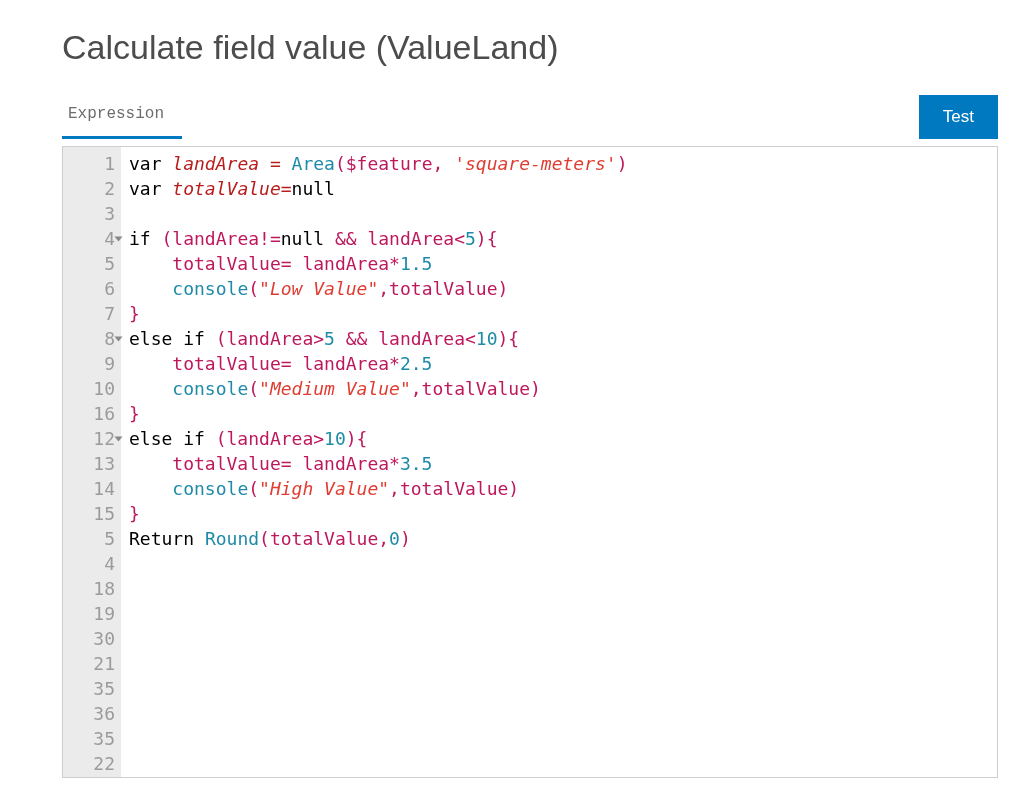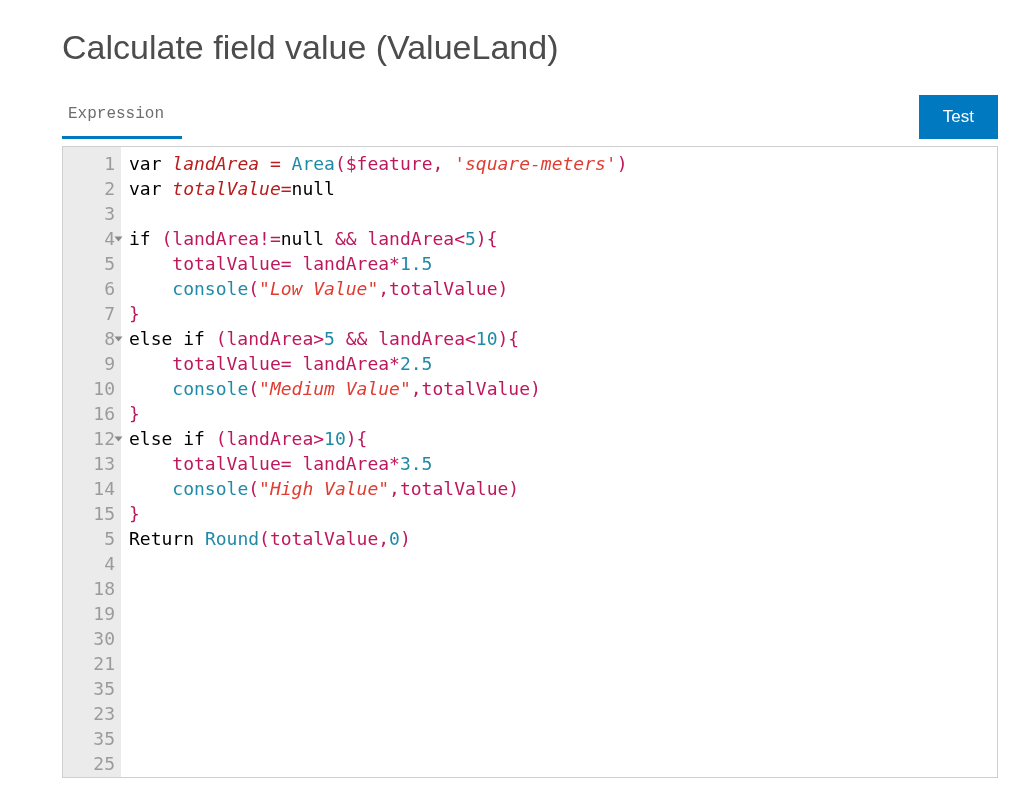--- a/index.html
+++ b/index.html
@@ -116,19 +116,19 @@
         <div class="ln">13</div>
         <div class="ln">14</div>
         <div class="ln">15</div>
         <div class="ln">5</div>
         <div class="ln">4</div>
         <div class="ln">18</div>
         <div class="ln">19</div>
         <div class="ln">30</div>
         <div class="ln">21</div>
         <div class="ln">35</div>
-        <div class="ln">23</div>
+        <div class="ln">36</div>
         <div class="ln">35</div>
-        <div class="ln">25</div>
+        <div class="ln">22</div>
       </div>
     <div class="code" id="code"><div class="row"><span class="kw">var</span><span class="sym"> </span><span class="id">landArea = </span><span class="fn">Area</span><span class="sym">($feature, </span><span class="str">'square-meters'</span><span class="sym">)</span></div><div class="row"><span class="kw">var</span><span class="sym"> </span><span class="id">totalValue=</span><span class="kw">null</span></div><div class="row"></div><div class="row"><span class="kw">if</span><span class="sym"> (landArea!=</span><span class="kw">null</span><span class="sym"> &amp;&amp; landArea&lt;</span><span class="num">5</span><span class="sym">){</span></div><div class="row"><span class="sym">    totalValue= landArea*</span><span class="num">1.5</span></div><div class="row"><span class="sym">    </span><span class="fn">console</span><span class="sym">(</span><span class="str">"Low Value"</span><span class="sym">,totalValue)</span></div><div class="row"><span class="sym">}</span></div><div class="row"><span class="kw">else if</span><span class="sym"> (landArea&gt;</span><span class="num">5</span><span class="sym"> &amp;&amp; landArea&lt;</span><span class="num">10</span><span class="sym">){</span></div><div class="row"><span class="sym">    totalValue= landArea*</span><span class="num">2.5</span></div><div class="row"><span class="sym">    </span><span class="fn">console</span><span class="sym">(</span><span class="str">"Medium Value"</span><span class="sym">,totalValue)</span></div><div class="row"><span class="sym">}</span></div><div class="row"><span class="kw">else if</span><span class="sym"> (landArea&gt;</span><span class="num">10</span><span class="sym">){</span></div><div class="row"><span class="sym">    totalValue= landArea*</span><span class="num">3.5</span></div><div class="row"><span class="sym">    </span><span class="fn">console</span><span class="sym">(</span><span class="str">"High Value"</span><span class="sym">,totalValue)</span></div><div class="row"><span class="sym">}</span></div><div class="row"><span class="kw">Return</span><span class="sym"> </span><span class="fn">Round</span><span class="sym">(totalValue,</span><span class="num">0</span><span class="sym">)</span></div><div class="row"></div><div class="row"></div><div class="row"></div><div class="row"></div><div class="row"></div><div class="row"></div><div class="row"></div><div class="row"></div><div class="row"></div></div>
   </div>
 </div>
 
 </body></html>

